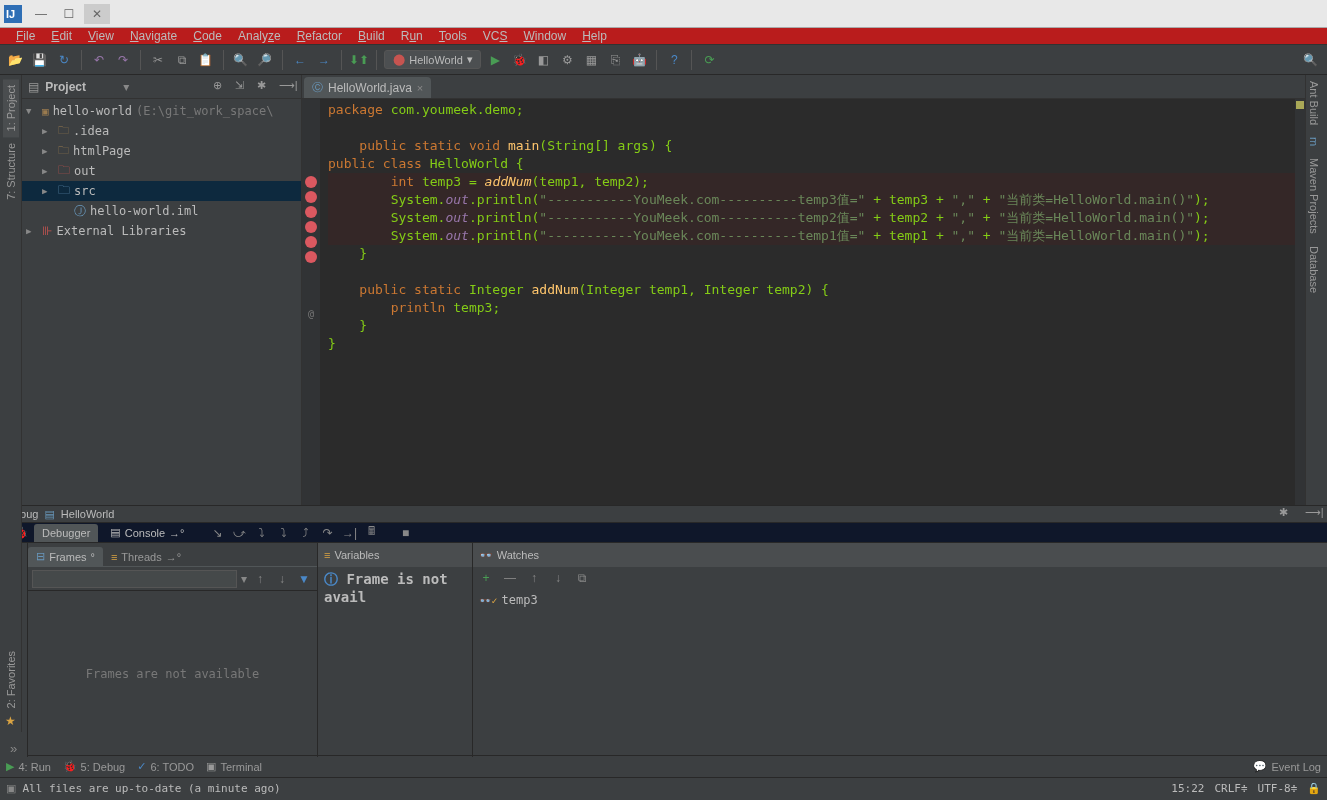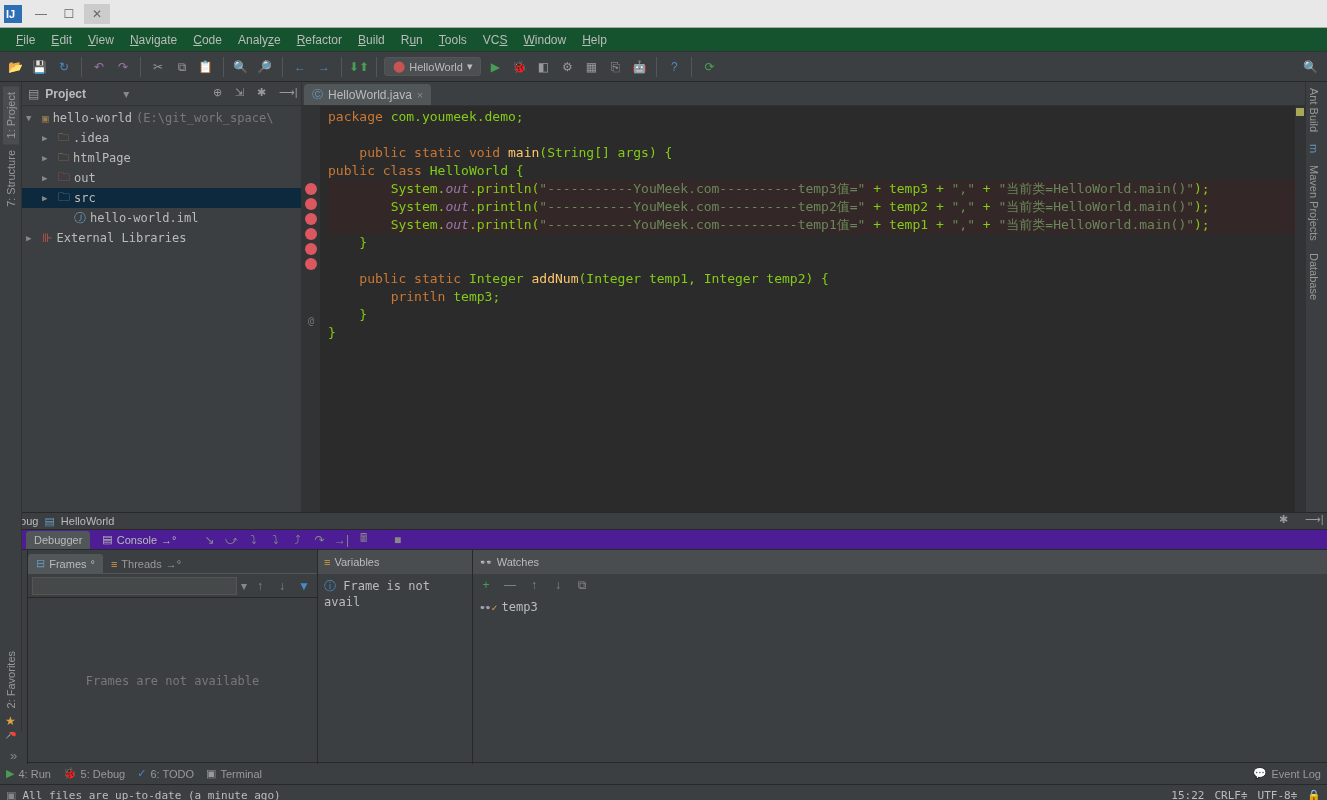--- a/index.html
+++ b/index.html
@@ -3,21 +3,21 @@
 <meta charset="utf-8">
 <style>
 * { margin: 0; padding: 0; box-sizing: border-box; }
 body { font-family: "Segoe UI", Tahoma, sans-serif; font-size: 12px; background: #3c3f41; color: #bbbbbb; width: 1327px; height: 800px; overflow: hidden; }
 .titlebar { height: 28px; background: #e8e8e8; color: #555; display: flex; align-items: center; padding: 0 4px; border-bottom: 1px solid #aaa; }
 .titlebar .logo { width: 18px; height: 18px; margin-right: 6px; }
 .titlebar .title { flex: 1; text-align: center; font-size: 12px; }
 .titlebar .win-controls { display: flex; gap: 2px; }
 .titlebar .win-btn { width: 26px; height: 20px; display: flex; align-items: center; justify-content: center; color: #666; }
 .titlebar .win-btn.close-btn { background: #ccc; }
-.menubar { height: 24px; background: #14532d; display: flex; align-items: center; padding: 0 8px; border-bottom: 1px solid #323232; }
+.menubar { height: 17px; background: #b91c1c; display: flex; align-items: center; padding: 0 8px; border-bottom: 1px solid #323232; }
 .menubar .menu-item { padding: 3px 8px; color: #bbb; cursor: pointer; }
 .menubar .menu-item u { text-decoration: underline; }
 .toolbar { height: 30px; background: #3c3f41; display: flex; align-items: center; padding: 0 6px; border-bottom: 1px solid #282828; gap: 4px; }
 .toolbar .tb-btn { width: 20px; height: 20px; display: flex; align-items: center; justify-content: center; color: #999; cursor: pointer; }
 .toolbar .sep { width: 1px; height: 20px; background: #555; margin: 0 3px; }
 .toolbar .run-config { background: #4c4f51; border: 1px solid #555; border-radius: 3px; padding: 2px 8px; display: flex; align-items: center; gap: 4px; font-size: 11px; }
 .toolbar .run-config .bug-ic { color: #c75450; }
 .toolbar .play { color: #499c54; }
 .toolbar .bug { color: #499c54; }
 .toolbar .search-right { margin-left: auto; }
@@ -61,41 +61,41 @@
 .static-field { color: #9876aa; font-style: italic; }
 .ident { color: #84cc16; }
 .hl { background: #214283; }
 .right-gutter { width: 22px; background: #3c3f41; border-left: 1px solid #323232; }
 .right-gutter .tab-label { writing-mode: vertical-lr; font-size: 11px; padding: 6px 2px; color: #999; cursor: pointer; }
 .error-stripe { position: absolute; right: 0; top: 0; width: 10px; height: 100%; background: #313335; }
 .error-stripe .warn-box { width: 8px; height: 8px; background: #a9a857; margin: 2px auto; }
 .debug-panel { height: 250px; background: #3c3f41; border-top: 1px solid #282828; display: flex; flex-direction: column; }
 .debug-header { height: 22px; display: flex; align-items: center; padding: 0 6px; border-bottom: 1px solid #282828; gap: 6px; font-size: 11px; }
 .debug-header .dh-btn { width: 16px; height: 16px; color: #999; cursor: pointer; margin-left: auto; }
-.debug-tabs-row { height: 26px; display: flex; align-items: center; border-bottom: 1px solid #282828; background: #4c1d95; padding-left: 28px; gap: 4px; }
+.debug-tabs-row { height: 26px; display: flex; align-items: center; border-bottom: 1px solid #282828; background: #0f172a; padding-left: 36px; gap: 4px; }
 .debug-tab { padding: 3px 8px; background: #515658; border-radius: 3px 3px 0 0; font-size: 11px; display: flex; align-items: center; gap: 4px; cursor: pointer; }
 .debug-tab.inactive { background: transparent; }
 .debug-toolbar-btn { width: 18px; height: 18px; color: #888; cursor: pointer; display: inline-flex; align-items: center; justify-content: center; }
 .debug-body { flex: 1; display: flex; }
 .debug-left-bar { width: 28px; background: #3c3f41; border-right: 1px solid #282828; display: flex; flex-direction: column; align-items: center; padding-top: 4px; gap: 6px; }
 .debug-left-bar .dl-btn { width: 18px; height: 18px; color: #888; cursor: pointer; font-size: 13px; display: flex; align-items: center; justify-content: center; }
 .debug-left-bar .dl-btn.play { color: #499c54; }
 .debug-left-bar .dl-btn.stop { color: #c75450; }
 .debug-left-bar .dl-btn.bp-red { color: #db5860; }
 .debug-content { flex: 1; display: flex; }
 .frames-panel { width: 290px; border-right: 1px solid #282828; display: flex; flex-direction: column; }
 .panel-tabs { height: 24px; display: flex; align-items: flex-end; background: #3c3f41; border-bottom: 1px solid #515658; }
 .panel-tab { padding: 3px 8px; background: #515658; border-radius: 3px 3px 0 0; font-size: 11px; display: flex; align-items: center; gap: 4px; }
 .panel-tab.inactive { background: transparent; color: #999; }
 .panel-toolbar { height: 24px; display: flex; align-items: center; padding: 0 4px; gap: 4px; border-bottom: 1px solid #282828; }
 .panel-toolbar .pt-select { flex: 1; height: 18px; background: #45494a; border: 1px solid #555; }
 .panel-body { flex: 1; padding: 6px; color: #787878; font-family: Consolas, monospace; font-size: 12px; display: flex; align-items: center; justify-content: center; }
 .vars-panel { width: 155px; border-right: 1px solid #282828; display: flex; flex-direction: column; }
 .vars-header { height: 24px; background: #4a4d4f; display: flex; align-items: center; padding: 0 6px; gap: 4px; font-size: 11px; }
-.vars-body { flex: 1; padding: 4px 6px; font-family: Consolas, monospace; font-size: 12px; color: #bbb; }
+.vars-body { flex: 1; padding: 4px 6px; font-family: Consolas, monospace; font-size: 14px; color: #bbb; font-weight: bold; }
 .watches-panel { flex: 1; display: flex; flex-direction: column; }
 .watches-header { height: 24px; background: #4a4d4f; display: flex; align-items: center; padding: 0 6px; gap: 4px; font-size: 11px; }
 .watches-toolbar { height: 22px; display: flex; align-items: center; padding: 0 4px; gap: 6px; }
 .watches-body { flex: 1; padding: 4px 6px; font-family: Consolas, monospace; font-size: 12px; }
 .watch-item { display: flex; align-items: center; gap: 4px; }
 .watch-ic { color: #d9a343; font-size: 10px; }
 .bottom-bar { height: 22px; background: #3c3f41; border-top: 1px solid #282828; display: flex; align-items: center; padding: 0 6px; gap: 12px; font-size: 11px; }
 .bottom-bar .bb-btn { display: flex; align-items: center; gap: 4px; cursor: pointer; color: #999; }
 .bottom-bar .bb-btn .play { color: #499c54; }
 .bottom-bar .bb-btn .bug { color: #499c54; }
@@ -261,20 +261,21 @@
           <div class="gutter-spacer"></div>
           <div class="gutter-spacer"></div>
           <div class="gutter-spacer"></div>
           <div class="gutter-spacer"></div>
         </div>
       <div class="code" id="code">
           <div class="code-line"><span class="kw">package</span> <span class="ident">com.youmeek.demo</span><span class="ident">;</span></div>
           <div class="code-line"></div>
           <div class="code-line">    <span class="kw">public static void</span> <span class="fn">main</span><span class="ident">(String[] args) {</span></div>
           <div class="code-line"><span class="kw">public class</span> <span class="ident">HelloWorld {</span></div>
+          <div class="code-line bp-line">        <span class="kw">int</span> <span class="ident">temp3 = </span><span class="fn" style="font-style:italic">addNum</span><span class="ident">(temp1, temp2);</span></div>
           <div class="code-line bp-line">        <span class="ident">System.</span><span class="static-field">out</span><span class="ident">.println(</span><span class="str">"-----------YouMeek.com----------temp3值="</span><span class="ident"> + temp3 + </span><span class="str">","</span><span class="ident"> + </span><span class="str">"当前类=HelloWorld.main()"</span><span class="ident">);</span></div>
           <div class="code-line bp-line">        <span class="ident">System.</span><span class="static-field">out</span><span class="ident">.println(</span><span class="str">"-----------YouMeek.com----------temp2值="</span><span class="ident"> + temp2 + </span><span class="str">","</span><span class="ident"> + </span><span class="str">"当前类=HelloWorld.main()"</span><span class="ident">);</span></div>
           <div class="code-line bp-line">        <span class="ident">System.</span><span class="static-field">out</span><span class="ident">.println(</span><span class="str">"-----------YouMeek.com----------temp1值="</span><span class="ident"> + temp1 + </span><span class="str">","</span><span class="ident"> + </span><span class="str">"当前类=HelloWorld.main()"</span><span class="ident">);</span></div>
           <div class="code-line">    <span class="ident">}</span></div>
           <div class="code-line"></div>
           <div class="code-line">    <span class="kw">public static</span> <span class="ident">Integer </span><span class="fn">addNum</span><span class="ident">(Integer temp1, Integer temp2) {</span></div>
           <div class="code-line">        <span class="kw">println</span> <span class="ident">temp3;</span></div>
           <div class="code-line">    <span class="ident">}</span></div>
           <div class="code-line"><span class="ident">}</span></div>
         </div>

